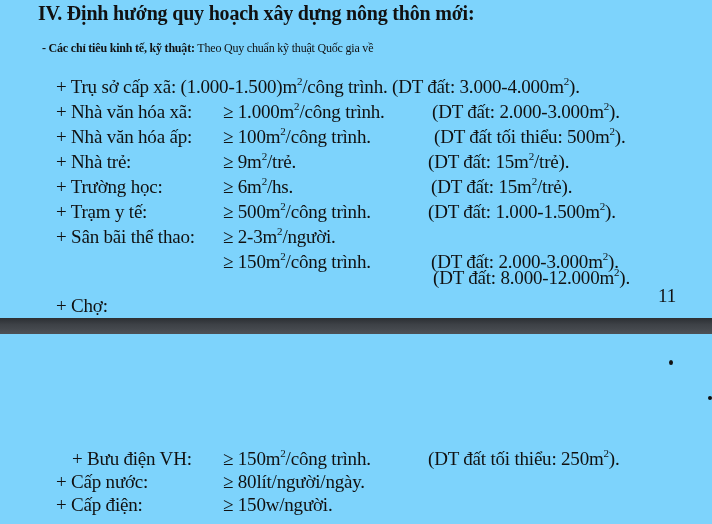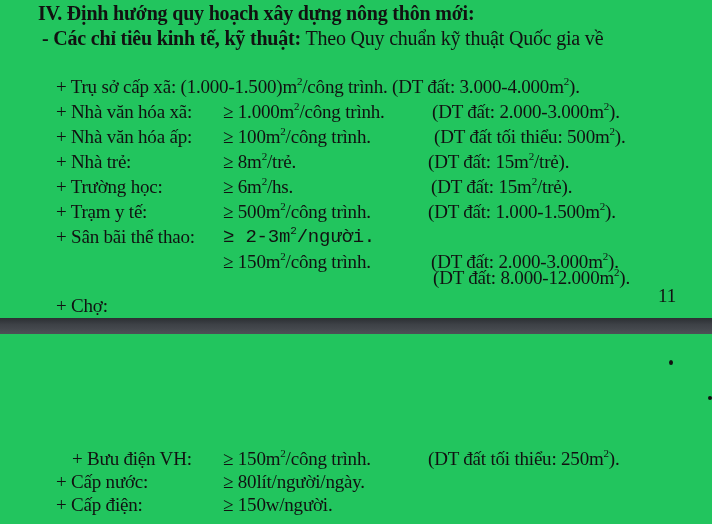--- a/index.html
+++ b/index.html
@@ -2,21 +2,21 @@
 <html><head>
 <meta charset="utf-8">
 <style>
   html, body { margin: 0; padding: 0; }
   body {
     width: 712px; height: 524px; overflow: hidden; position: relative;
     background: #ffffff;
     font-family: "Liberation Serif", "DejaVu Serif", serif;
     color: #111;
   }
-  .page { position: absolute; left: 0; width: 712px; background: #22c55e; }
+  .page { position: absolute; left: 0; width: 712px; background: #7dd3fc; }
   .page-top { top: 0; height: 318px; }
   .page-bottom { top: 334px; height: 190px; }
   .divider {
     position: absolute; left: 0; top: 318px; width: 712px; height: 16px;
     background: linear-gradient(to bottom, #2c2f33 0%, #3d4146 40%, #4d5156 100%);
   }
   .line {
     position: absolute; white-space: nowrap; font-size: 19px; line-height: 22px;
     letter-spacing: -0.2px;
   }
@@ -25,21 +25,21 @@
   sup { font-size: 11px; line-height: 0; vertical-align: 8px; }
   .page-number { position: absolute; left: 658px; top: 285px; font-size: 19px; }
   .speck { position: absolute; background: #111; border-radius: 50%; }
 </style>
 </head>
 <body>
 
 <div class="page page-top">
   <div class="line bold" style="left:38px; top:2px; font-size:20px;">IV. Định hướng quy hoạch xây dựng nông thôn mới:</div>
 
-  <div class="line" style="left:42px; top:27px; font-size:20px;">
+  <div class="line" style="left:42px; top:37px; font-size:12px;">
     <span class="bold">- Các chỉ tiêu kinh tế, kỹ thuật:</span><span> Theo Quy chuẩn kỹ thuật Quốc gia về</span>
   </div>
 
   <div class="line" style="left:56px; top:76px;">
     <span>+ Trụ sở cấp xã: (1.000-1.500)m</span><sup>2</sup><span>/công trình. (DT đất: 3.000-4.000m</span><sup>2</sup><span>).</span>
   </div>
 
   <div class="line" style="left:56px; top:101px; width:660px; height:22px;">
     <span class="col" style="left:0;">+ Nhà văn hóa xã:</span>
     <span class="col" style="left:167px;"><span>≥ 1.000m</span><sup>2</sup><span>/công trình.</span></span>
@@ -47,39 +47,39 @@
   </div>
 
   <div class="line" style="left:56px; top:126px; width:660px; height:22px;">
     <span class="col" style="left:0;">+ Nhà văn hóa ấp:</span>
     <span class="col" style="left:167px;"><span>≥ 100m</span><sup>2</sup><span>/công trình.</span></span>
     <span class="col" style="left:378px;"><span>(DT đất tối thiểu: 500m</span><sup>2</sup><span>).</span></span>
   </div>
 
   <div class="line" style="left:56px; top:151px; width:660px; height:22px;">
     <span class="col" style="left:0;">+ Nhà trẻ:</span>
-    <span class="col" style="left:167px;"><span>≥ 8m</span><sup>2</sup><span>/trẻ.</span></span>
+    <span class="col" style="left:167px;"><span>≥ 9m</span><sup>2</sup><span>/trẻ.</span></span>
     <span class="col" style="left:372px;"><span>(DT đất: 15m</span><sup>2</sup><span>/trẻ).</span></span>
   </div>
 
   <div class="line" style="left:56px; top:176px; width:660px; height:22px;">
     <span class="col" style="left:0;">+ Trường học:</span>
     <span class="col" style="left:167px;"><span>≥ 6m</span><sup>2</sup><span>/hs.</span></span>
     <span class="col" style="left:375px;"><span>(DT đất: 15m</span><sup>2</sup><span>/trẻ).</span></span>
   </div>
 
   <div class="line" style="left:56px; top:201px; width:660px; height:22px;">
     <span class="col" style="left:0;">+ Trạm y tế:</span>
     <span class="col" style="left:167px;"><span>≥ 500m</span><sup>2</sup><span>/công trình.</span></span>
     <span class="col" style="left:372px;"><span>(DT đất: 1.000-1.500m</span><sup>2</sup><span>).</span></span>
   </div>
 
   <div class="line" style="left:56px; top:226px; width:660px; height:22px;">
     <span class="col" style="left:0;">+ Sân bãi thể thao:</span>
-    <span class="col" style="left:167px;font-family:Liberation Mono, monospace;"><span>≥ 2-3m</span><sup>2</sup><span>/người.</span></span>
+    <span class="col" style="left:167px;"><span>≥ 2-3m</span><sup>2</sup><span>/người.</span></span>
     <span class="col" style="left:377px;margin-top:41px;"><span>(DT đất: 8.000-12.000m</span><sup>2</sup><span>).</span></span>
   </div>
 
   <div class="line" style="left:56px; top:251px; width:660px; height:22px;">
     <span class="col" style="left:0;margin-top:44px;">+ Chợ:</span>
     <span class="col" style="left:167px;"><span>≥ 150m</span><sup>2</sup><span>/công trình.</span></span>
     <span class="col" style="left:375px;"><span>(DT đất: 2.000-3.000m</span><sup>2</sup><span>).</span></span>
   </div>
 
   <div class="page-number">11</div>

